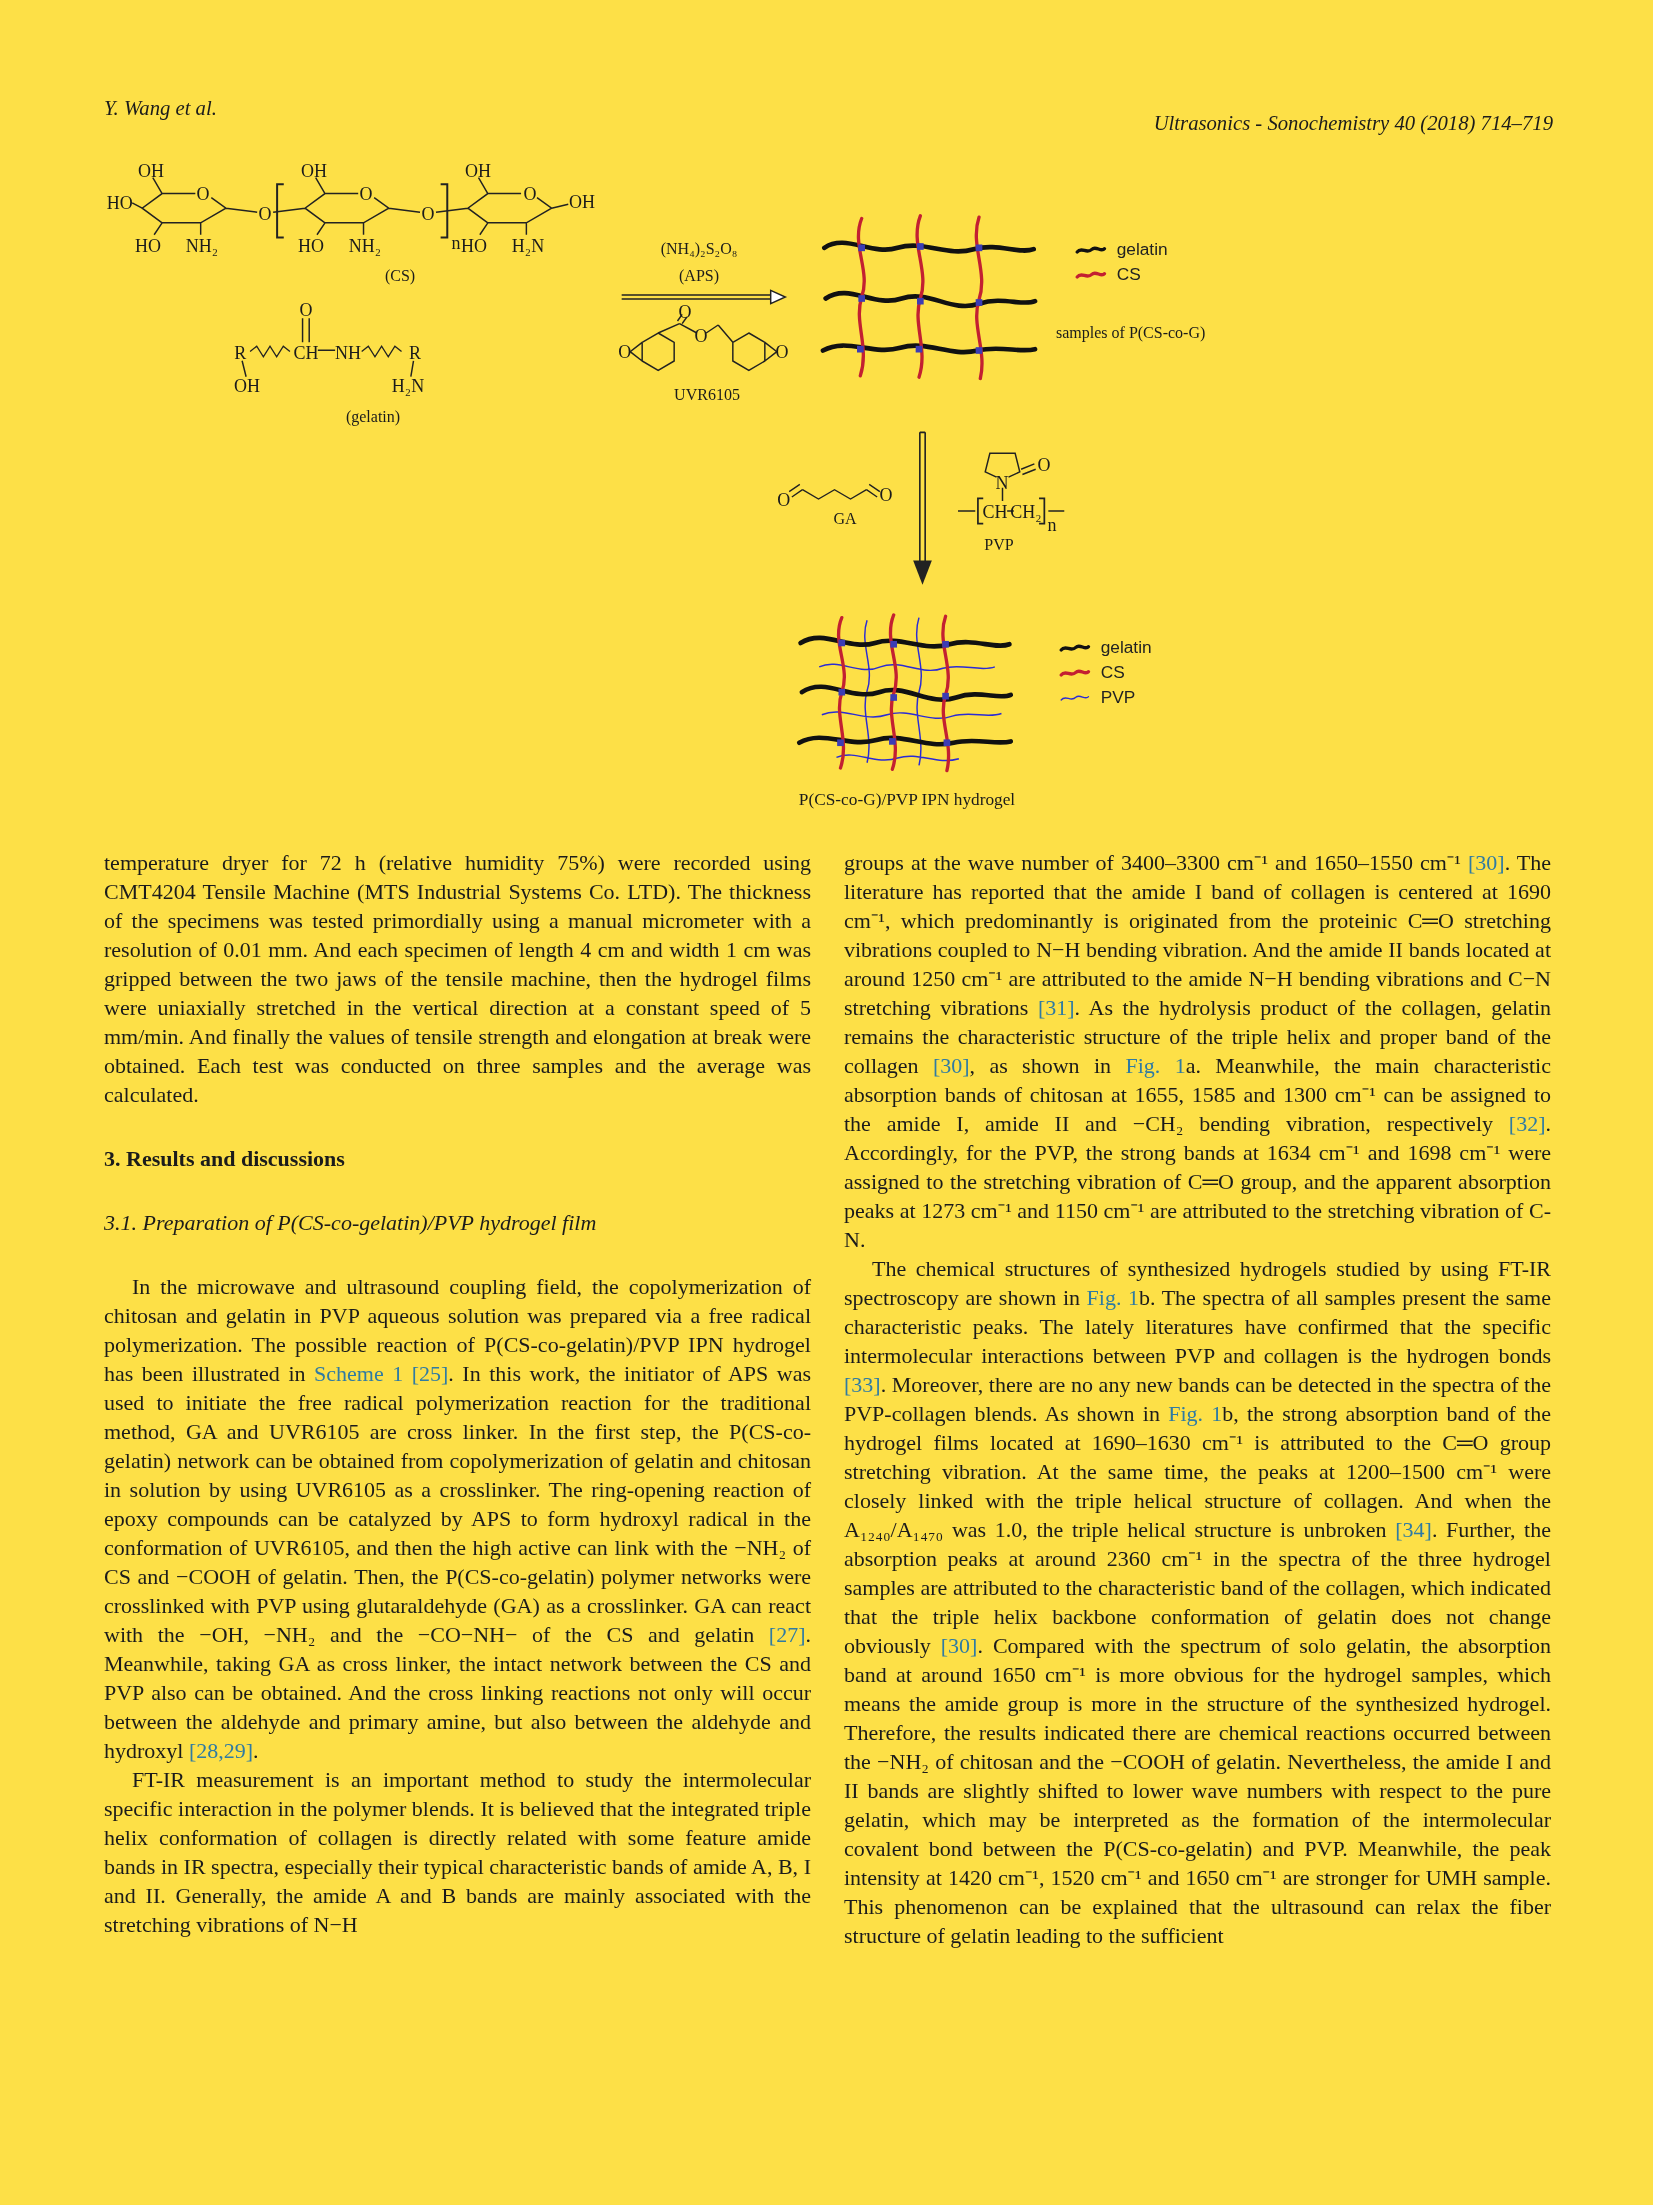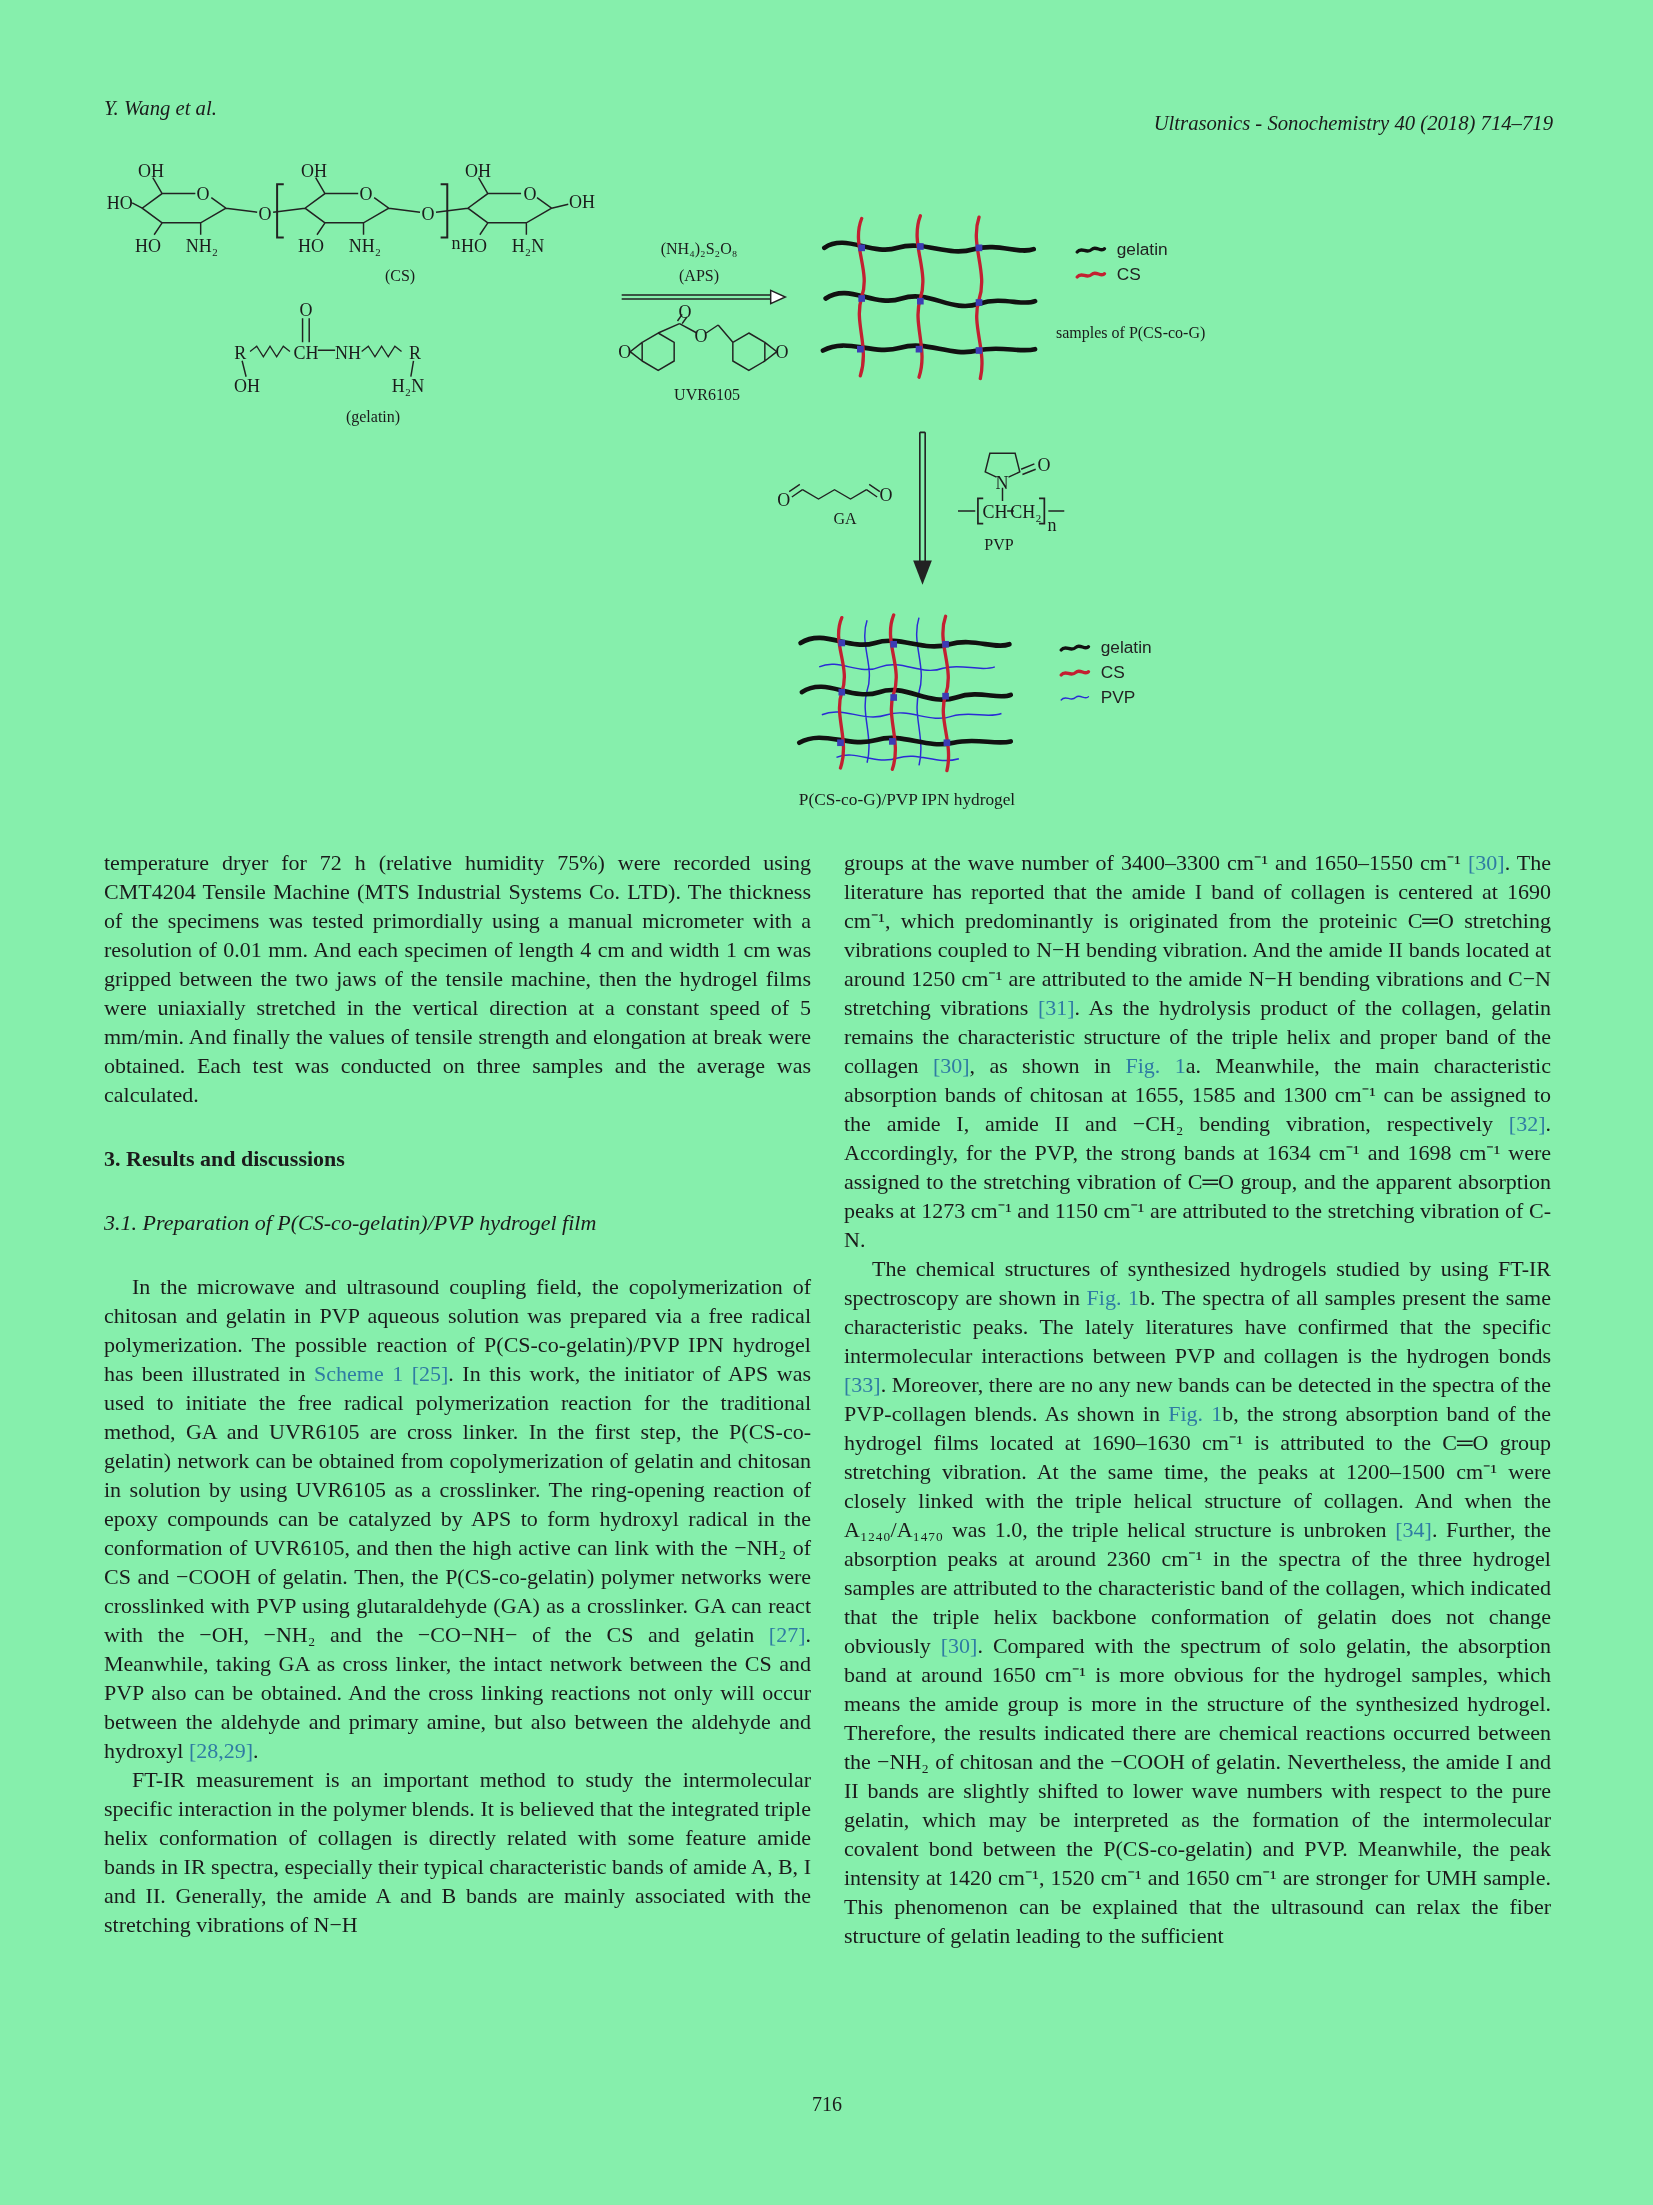--- a/index.html
+++ b/index.html
@@ -1,16 +1,16 @@
 <!DOCTYPE html>
 <html style="font-size:10.7px"><head>
 <meta charset="utf-8">
 <style>
   html,body{margin:0;padding:0;background:#9a9a9a;}
-  .page{position:relative;width:1654px;height:2205px;background:#86efac;
+  .page{position:relative;width:1654px;height:2205px;background:#fde047;
         font-family:"Liberation Serif",serif;color:#1b1b1b;overflow:hidden;}
   .hdr-left{position:absolute;left:104px;top:97px;font-style:italic;font-size:20.7px;}
   .hdr-right{position:absolute;right:101px;top:112px;font-style:italic;font-size:20.7px;}
   .caption{position:absolute;left:1229px;top:149px;width:390px;font-size:20px;line-height:1.5;text-align:left;}
   .caption b{font-weight:bold;}
   .scheme{position:absolute;inset:0;}
   .struct{position:absolute;}
   .struct svg{position:absolute;left:0;top:0;overflow:visible;}
   .atom{position:absolute;transform:translate(-50%,-50%);font-size:18px;white-space:nowrap;color:#1b1b1b;}
   .slabel{position:absolute;transform:translate(-50%,-50%);font-size:16px;white-space:nowrap;}
@@ -225,16 +225,15 @@
       <h2 class="sec">3. Results and discussions</h2>
       <h3 class="subsec">3.1. Preparation of P(CS-co-gelatin)/PVP hydrogel film</h3>
       <p class="para indent">In the microwave and ultrasound coupling field, the copolymerization of chitosan and gelatin in PVP aqueous solution was prepared via a free radical polymerization. The possible reaction of P(CS-co-gelatin)/PVP IPN hydrogel has been illustrated in <span class="cite">Scheme 1 [25]</span>. In this work, the initiator of APS was used to initiate the free radical polymerization reaction for the traditional method, GA and UVR6105 are cross linker. In the first step, the P(CS-co-gelatin) network can be obtained from copolymerization of gelatin and chitosan in solution by using UVR6105 as a crosslinker. The ring-opening reaction of epoxy compounds can be catalyzed by APS to form hydroxyl radical in the conformation of UVR6105, and then the high active can link with the −NH₂ of CS and −COOH of gelatin. Then, the P(CS-co-gelatin) polymer networks were crosslinked with PVP using glutaraldehyde (GA) as a crosslinker. GA can react with the −OH, −NH₂ and the −CO−NH− of the CS and gelatin <span class="cite">[27]</span>. Meanwhile, taking GA as cross linker, the intact network between the CS and PVP also can be obtained. And the cross linking reactions not only will occur between the aldehyde and primary amine, but also between the aldehyde and hydroxyl <span class="cite">[28,29]</span>.</p>
       <p class="para indent">FT-IR measurement is an important method to study the intermolecular specific interaction in the polymer blends. It is believed that the integrated triple helix conformation of collagen is directly related with some feature amide bands in IR spectra, especially their typical characteristic bands of amide A, B, I and II. Generally, the amide A and B bands are mainly associated with the stretching vibrations of N−H</p>
     </div>
   <div class="col col-right">
       <p class="para">groups at the wave number of 3400–3300 cm⁻¹ and 1650–1550 cm⁻¹ <span class="cite">[30]</span>. The literature has reported that the amide I band of collagen is centered at 1690 cm⁻¹, which predominantly is originated from the proteinic C═O stretching vibrations coupled to N−H bending vibration. And the amide II bands located at around 1250 cm⁻¹ are attributed to the amide N−H bending vibrations and C−N stretching vibrations <span class="cite">[31]</span>. As the hydrolysis product of the collagen, gelatin remains the characteristic structure of the triple helix and proper band of the collagen <span class="cite">[30]</span>, as shown in <span class="cite">Fig. 1</span>a. Meanwhile, the main characteristic absorption bands of chitosan at 1655, 1585 and 1300 cm⁻¹ can be assigned to the amide I, amide II and −CH₂ bending vibration, respectively <span class="cite">[32]</span>. Accordingly, for the PVP, the strong bands at 1634 cm⁻¹ and 1698 cm⁻¹ were assigned to the stretching vibration of C═O group, and the apparent absorption peaks at 1273 cm⁻¹ and 1150 cm⁻¹ are attributed to the stretching vibration of C-N.</p>
       <p class="para indent">The chemical structures of synthesized hydrogels studied by using FT-IR spectroscopy are shown in <span class="cite">Fig. 1</span>b. The spectra of all samples present the same characteristic peaks. The lately literatures have confirmed that the specific intermolecular interactions between PVP and collagen is the hydrogen bonds <span class="cite">[33]</span>. Moreover, there are no any new bands can be detected in the spectra of the PVP-collagen blends. As shown in <span class="cite">Fig. 1</span>b, the strong absorption band of the hydrogel films located at 1690–1630 cm⁻¹ is attributed to the C═O group stretching vibration. At the same time, the peaks at 1200–1500 cm⁻¹ were closely linked with the triple helical structure of collagen. And when the A₁₂₄₀/A₁₄₇₀ was 1.0, the triple helical structure is unbroken <span class="cite">[34]</span>. Further, the absorption peaks at around 2360 cm⁻¹ in the spectra of the three hydrogel samples are attributed to the characteristic band of the collagen, which indicated that the triple helix backbone conformation of gelatin does not change obviously <span class="cite">[30]</span>. Compared with the spectrum of solo gelatin, the absorption band at around 1650 cm⁻¹ is more obvious for the hydrogel samples, which means the amide group is more in the structure of the synthesized hydrogel. Therefore, the results indicated there are chemical reactions occurred between the −NH₂ of chitosan and the −COOH of gelatin. Nevertheless, the amide I and II bands are slightly shifted to lower wave numbers with respect to the pure gelatin, which may be interpreted as the formation of the intermolecular covalent bond between the P(CS-co-gelatin) and PVP. Meanwhile, the peak intensity at 1420 cm⁻¹, 1520 cm⁻¹ and 1650 cm⁻¹ are stronger for UMH sample. This phenomenon can be explained that the ultrasound can relax the fiber structure of gelatin leading to the sufficient</p>
     </div>
 
-  <div class="pageno">716</div>
 
 </div>
 
 
 </body></html>

